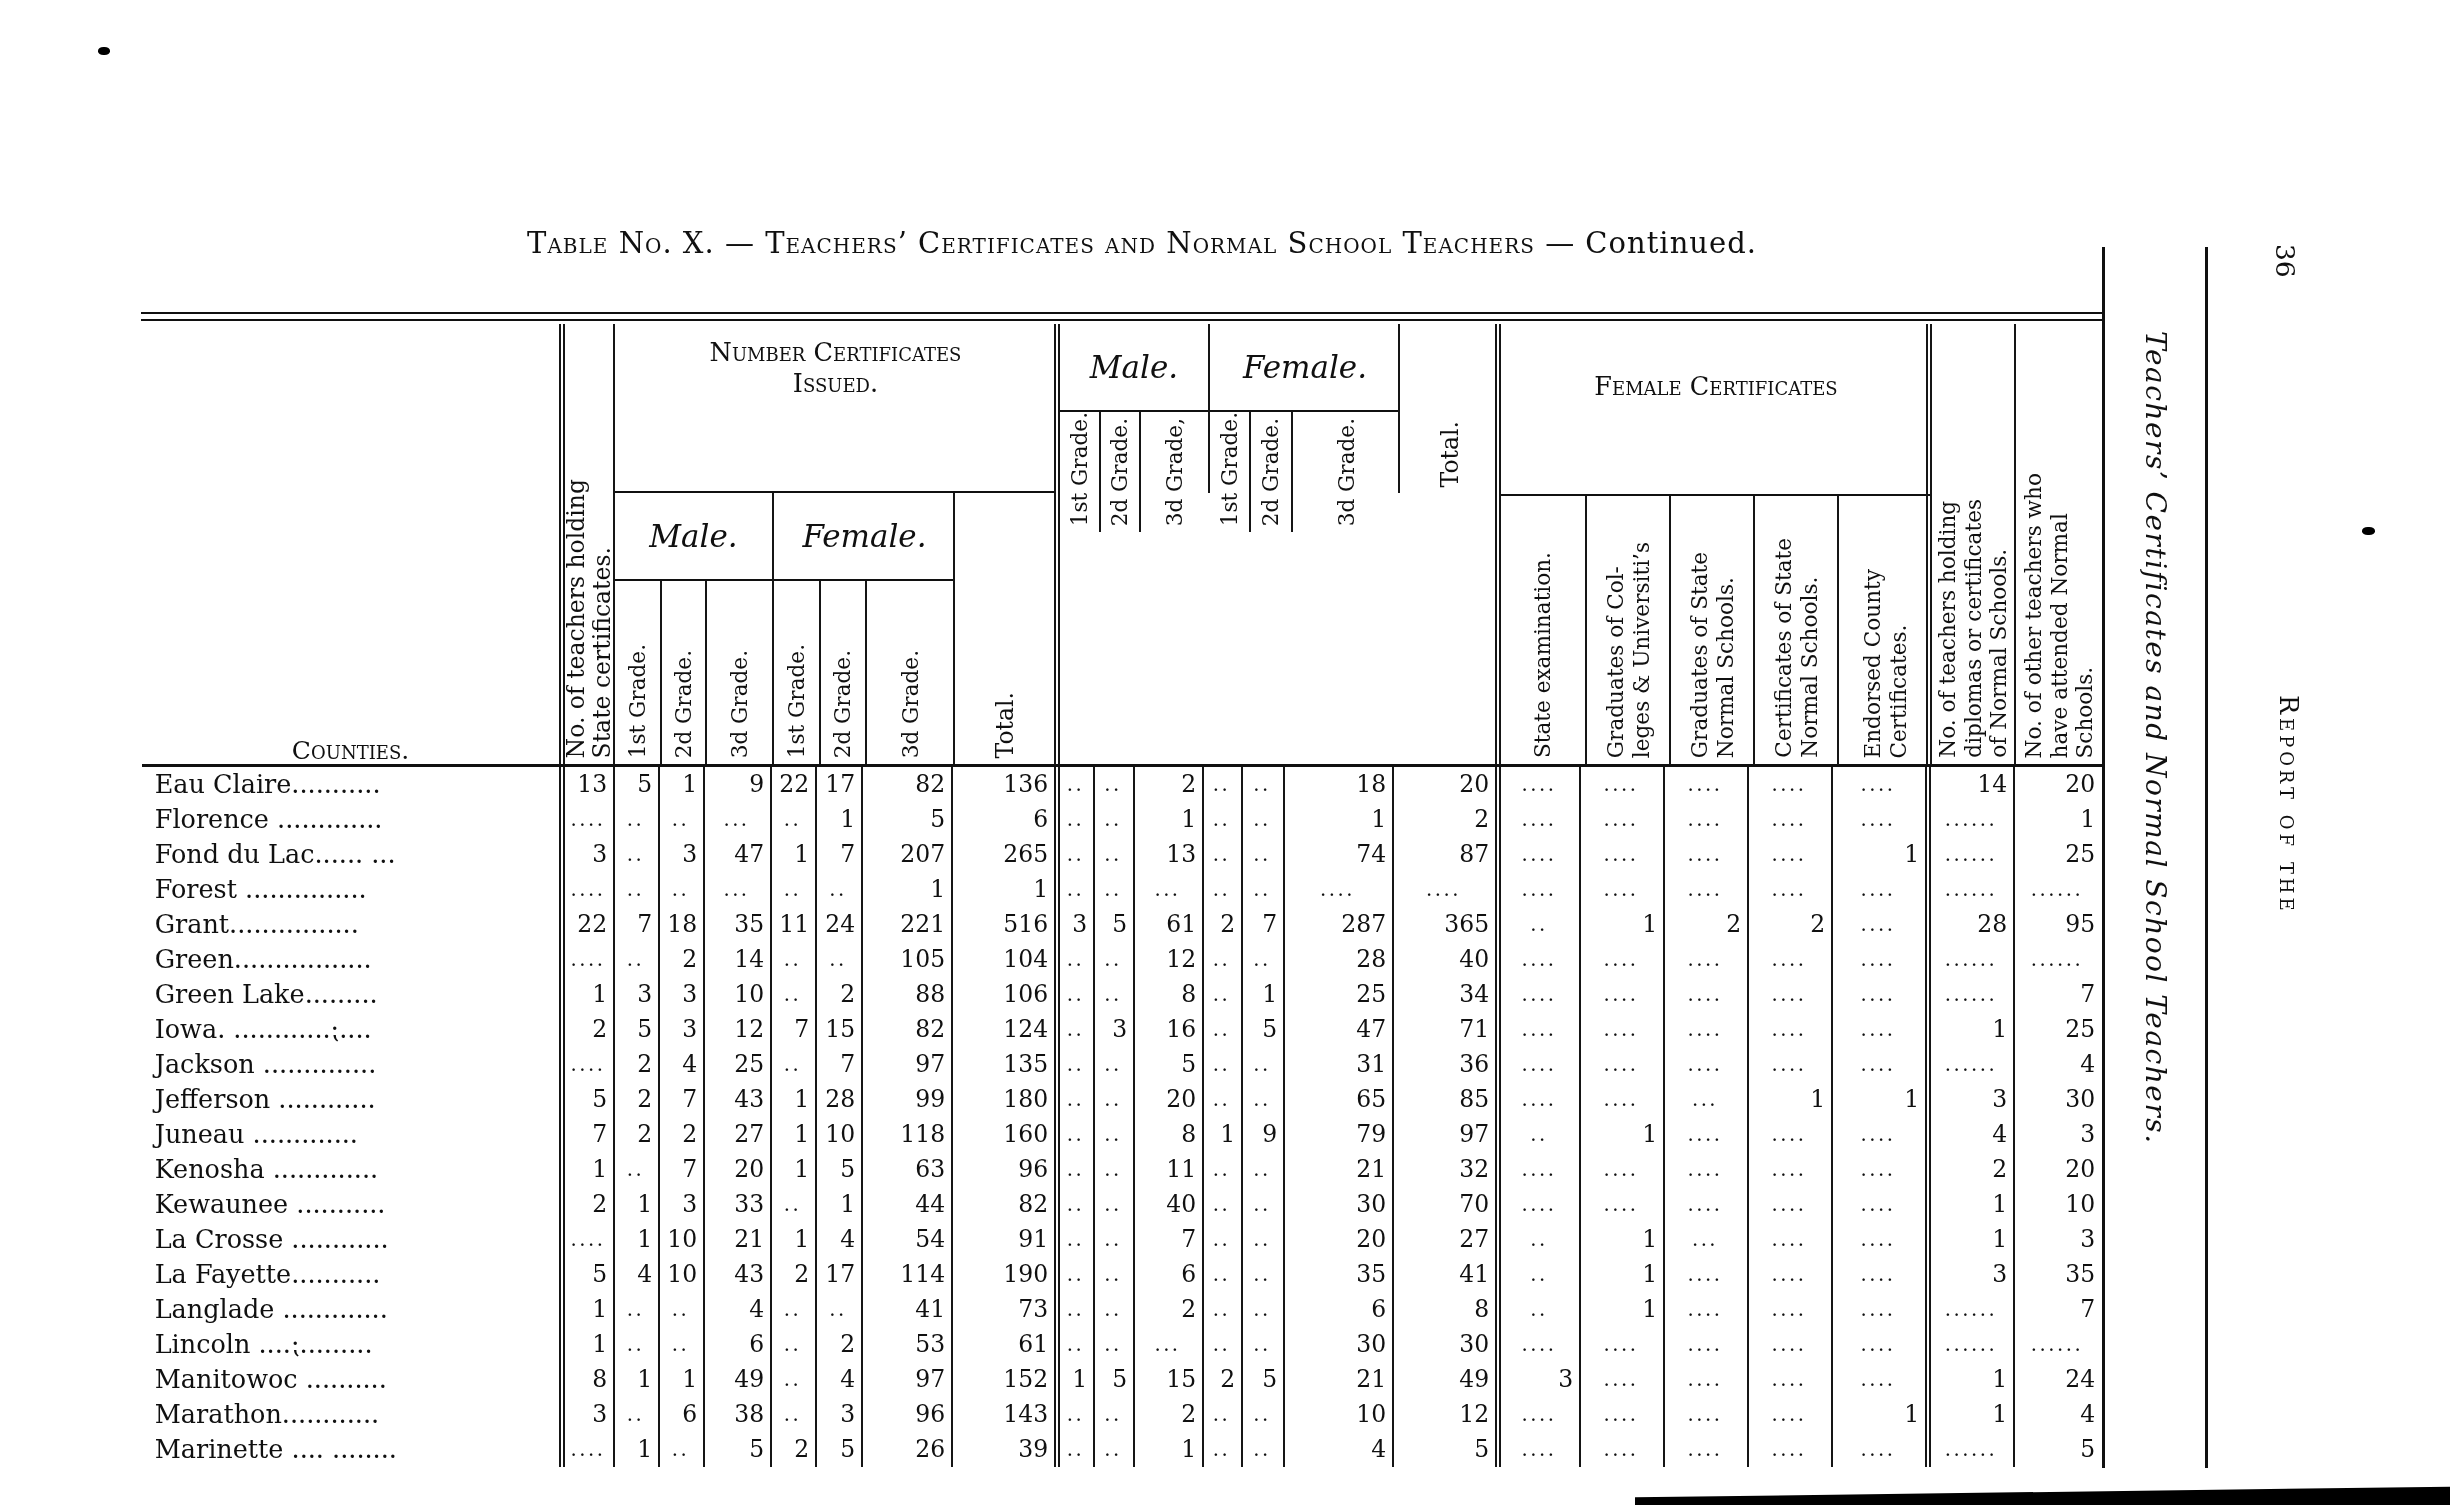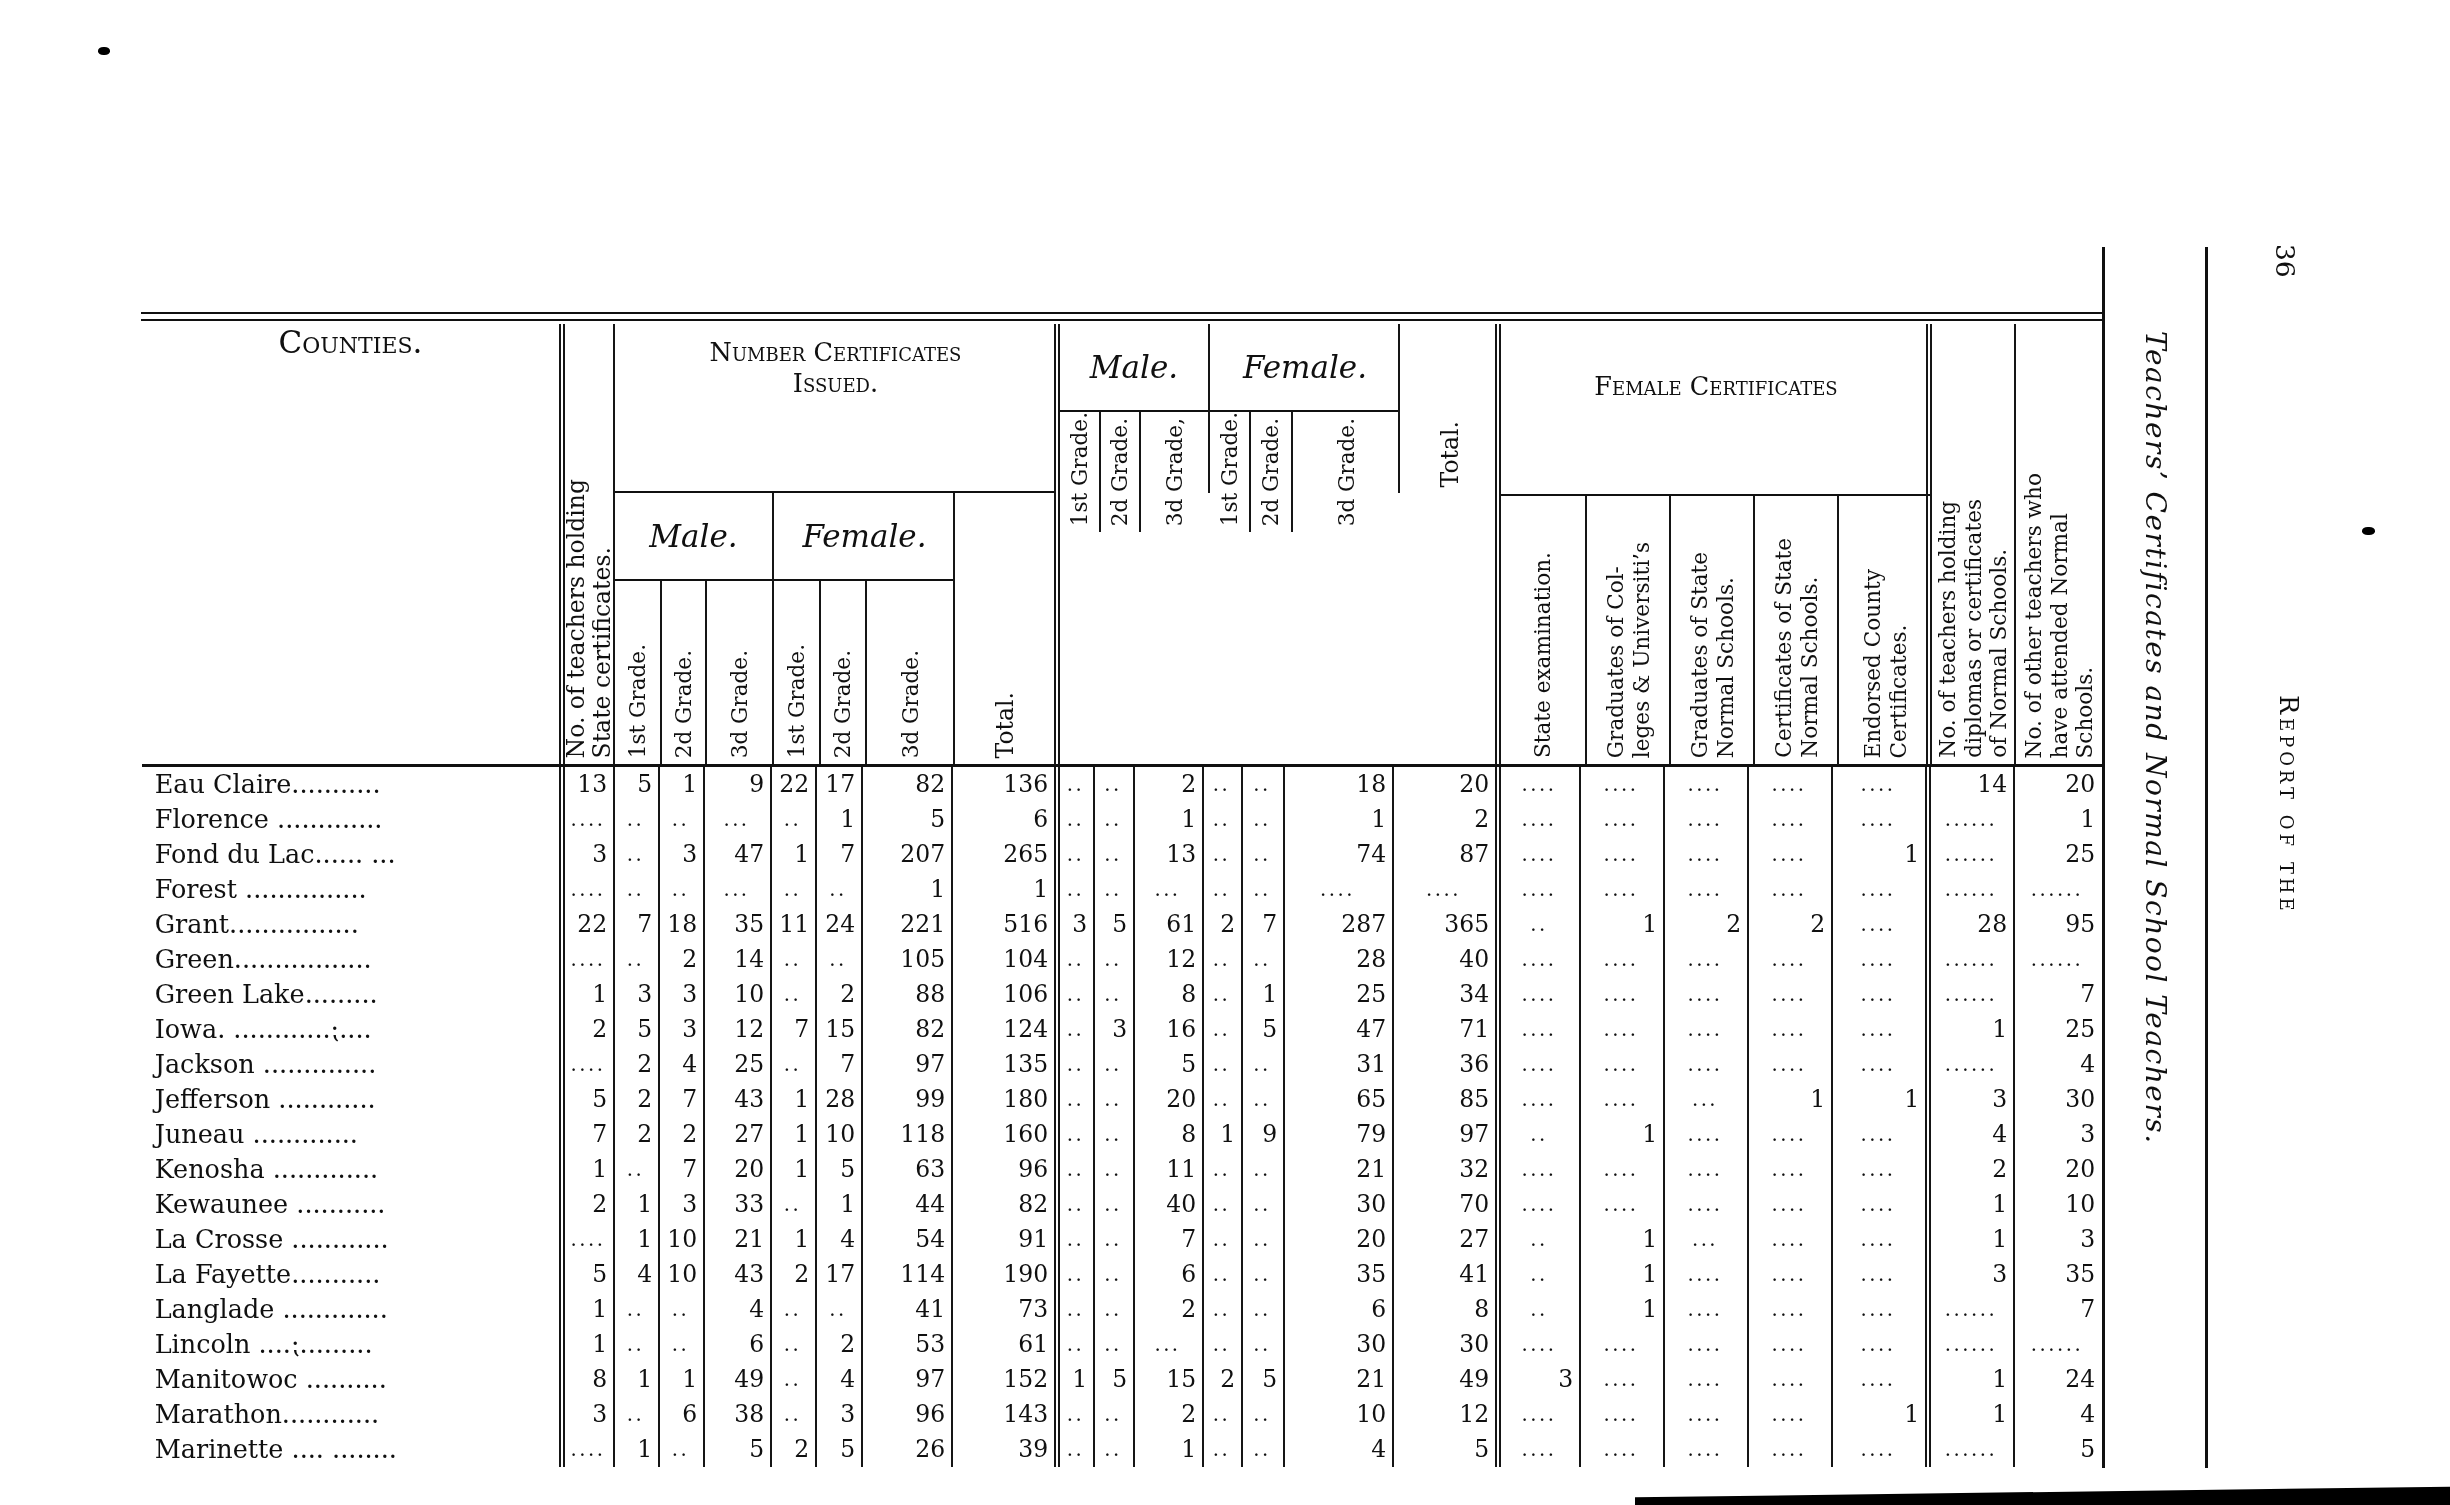--- a/index.html
+++ b/index.html
@@ -24,21 +24,21 @@
       height:35px;line-height:35px;}
   .td{overflow:hidden;}
   .bl{border-left:2.5px solid #151515;}
   .bdl{border-left:6.9px double #151515;}
   .num{font-size:23.5px;text-align:right;padding-right:5.9px;}
   .num.dots{text-align:center;letter-spacing:2.5px;padding-right:2px;font-size:19.6px;}
   .county{font-size:25.5px;padding-left:12.7px;text-align:left;white-space:nowrap;}
 
   
   .hc{position:relative;}
-  #h-counties{display:flex;align-items:flex-start;justify-content:center;font-size:31px;}
+  #h-counties{display:flex;align-items:flex-end;justify-content:center;font-size:25px;}
   .vcell{display:flex;justify-content:center;align-items:flex-end;padding-bottom:6.9px;}
   .vt{writing-mode:vertical-rl;transform:rotate(180deg);font-size:21.6px;line-height:25.5px;
       white-space:pre-line;text-align:left;}
   .vt.big{font-size:23.5px;}
   .sect{display:grid;}
   .sect-head{grid-column:1/-1;text-align:center;font-size:25.5px;line-height:31px;
              border-bottom:2.9px solid #101010;white-space:pre-line;padding-top:12.7px;}
   .sexgrp{display:grid;grid-template-rows:88px auto;}
   .sexlab{display:flex;align-items:center;justify-content:center;font-size:31px;
           border-bottom:2.5px solid #101010;}
@@ -70,20 +70,21 @@
   #speck2{left:2362px;top:527px;width:12.7px;height:7.8px;}
 </style>
 </head>
 <body>
 
 <div id="page">
 
   <div class="speck" id="speck1"></div>
   <div class="speck" id="speck2"></div>
 
+  <div id="title"><span class="sc">Table No. X. — Teachers’ Certificates and Normal School Teachers</span><span> — Continued.</span></div>
 
   <div id="toprule"></div>
 
   <div id="tbl">
     <div class="thead">
 
       <div class="hc" id="h-counties">
         <span class="sc">Counties.</span>
       </div>
 

